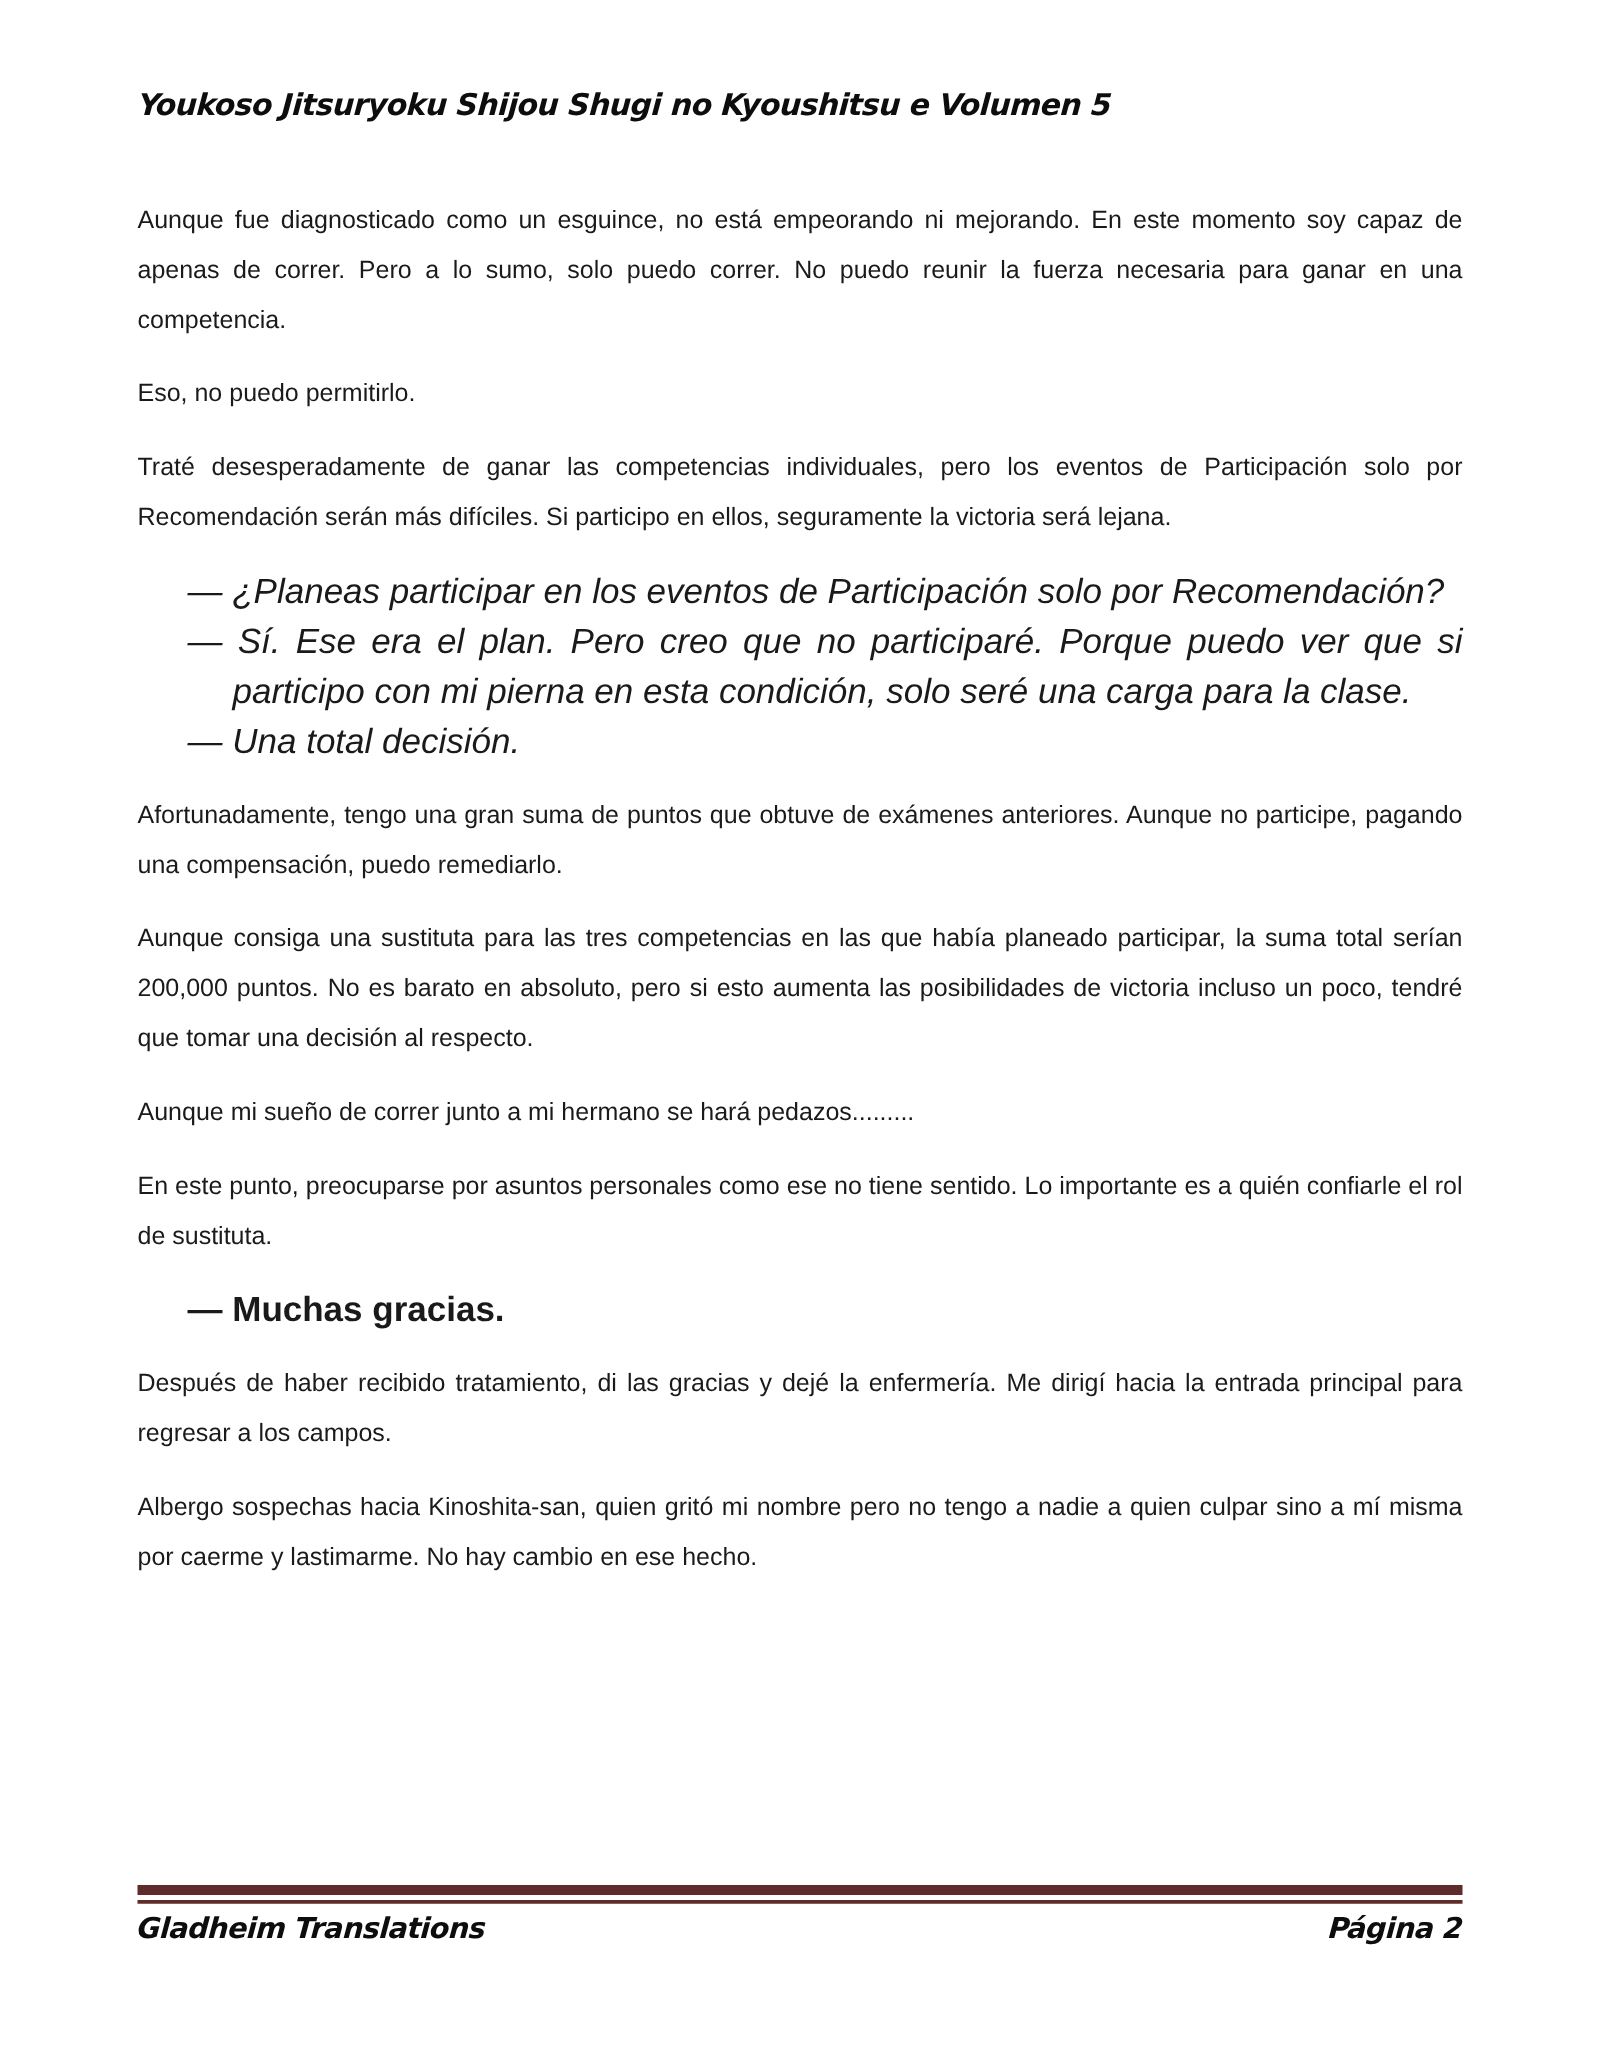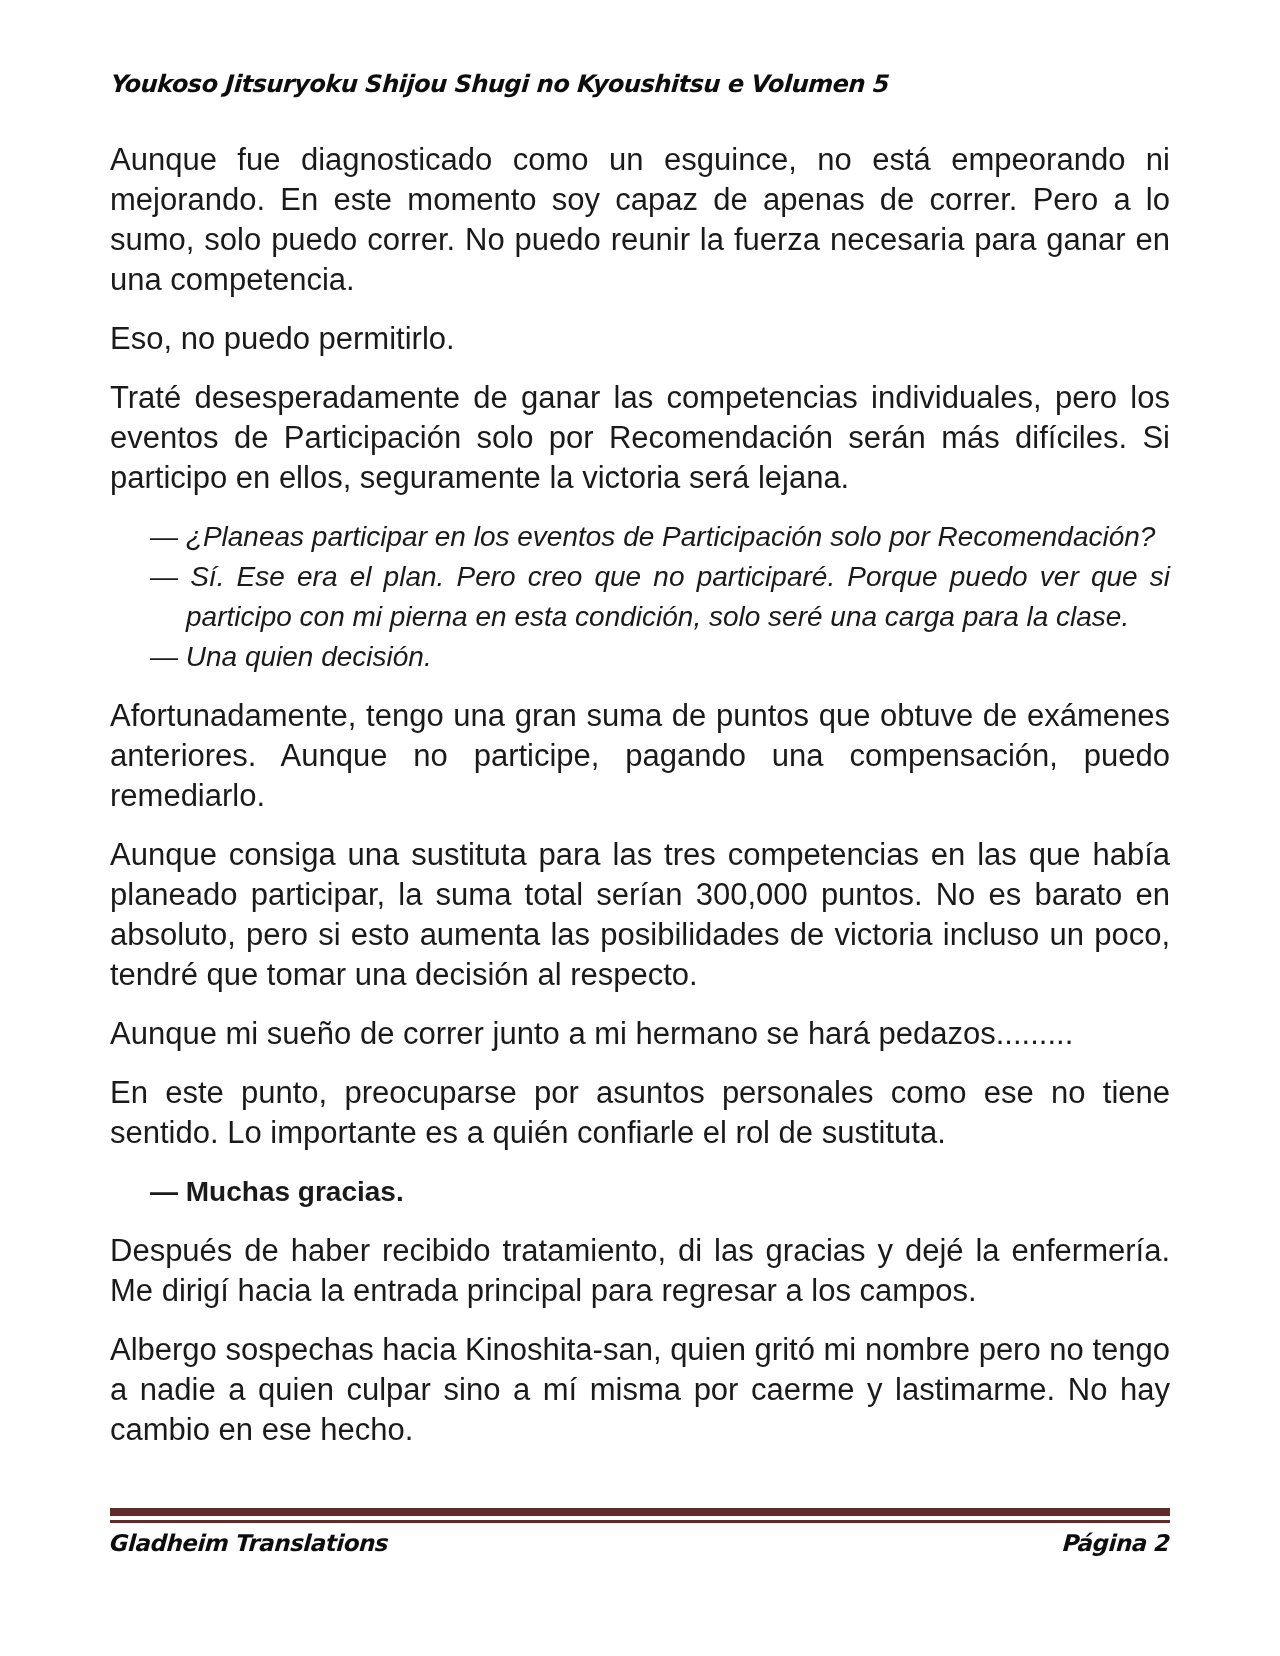--- a/index.html
+++ b/index.html
@@ -30,24 +30,24 @@
     transform-origin: left bottom;
     white-space: nowrap;
   }
   .content {
     position: absolute;
     top: 140px;
     left: 110px;
     width: 1060px;
   }
   .para {
-    font-size: 31px;
+    font-size: 20px;
     line-height: 40px;
     text-align: justify;
-    margin: 0 0 19px 0;
+    margin: 16px 0 19px 0;
   }
   .dialogue-group { margin: 0 0 19px 0; font-style: italic; }
   .dialogue {
     font-size: 28px;
     line-height: 40px;
     text-align: justify;
     margin: 0;
     padding-left: 76px;
     text-indent: -36px;
   }
@@ -87,25 +87,25 @@
   </div>
 
   <div class="content">
     <p class="para">Aunque fue diagnosticado como un esguince, no está empeorando ni mejorando. En este momento soy capaz de apenas de correr. Pero a lo sumo, solo puedo correr. No puedo reunir la fuerza necesaria para ganar en una competencia.</p>
     <p class="para">Eso, no puedo permitirlo.</p>
     <p class="para">Traté desesperadamente de ganar las competencias individuales, pero los eventos de Participación solo por Recomendación serán más difíciles. Si participo en ellos, seguramente la victoria será lejana.</p>
 
     <div class="dialogue-group">
       <p class="dialogue">— ¿Planeas participar en los eventos de Participación solo por Recomendación?</p>
       <p class="dialogue">— Sí. Ese era el plan. Pero creo que no participaré. Porque puedo ver que si participo con mi pierna en esta condición, solo seré una carga para la clase.</p>
-      <p class="dialogue">— Una quien decisión.</p>
+      <p class="dialogue">— Una total decisión.</p>
     </div>
 
     <p class="para">Afortunadamente, tengo una gran suma de puntos que obtuve de exámenes anteriores. Aunque no participe, pagando una compensación, puedo remediarlo.</p>
-    <p class="para">Aunque consiga una sustituta para las tres competencias en las que había planeado participar, la suma total serían 300,000 puntos. No es barato en absoluto, pero si esto aumenta las posibilidades de victoria incluso un poco, tendré que tomar una decisión al respecto.</p>
+    <p class="para">Aunque consiga una sustituta para las tres competencias en las que había planeado participar, la suma total serían 200,000 puntos. No es barato en absoluto, pero si esto aumenta las posibilidades de victoria incluso un poco, tendré que tomar una decisión al respecto.</p>
     <p class="para">Aunque mi sueño de correr junto a mi hermano se hará pedazos.........</p>
     <p class="para">En este punto, preocuparse por asuntos personales como ese no tiene sentido. Lo importante es a quién confiarle el rol de sustituta.</p>
 
     <p class="dialogue standalone">— Muchas gracias.</p>
 
     <p class="para">Después de haber recibido tratamiento, di las gracias y dejé la enfermería. Me dirigí hacia la entrada principal para regresar a los campos.</p>
     <p class="para">Albergo sospechas hacia Kinoshita-san, quien gritó mi nombre pero no tengo a nadie a quien culpar sino a mí misma por caerme y lastimarme. No hay cambio en ese hecho.</p>
   </div>
 
   <div class="footer">

